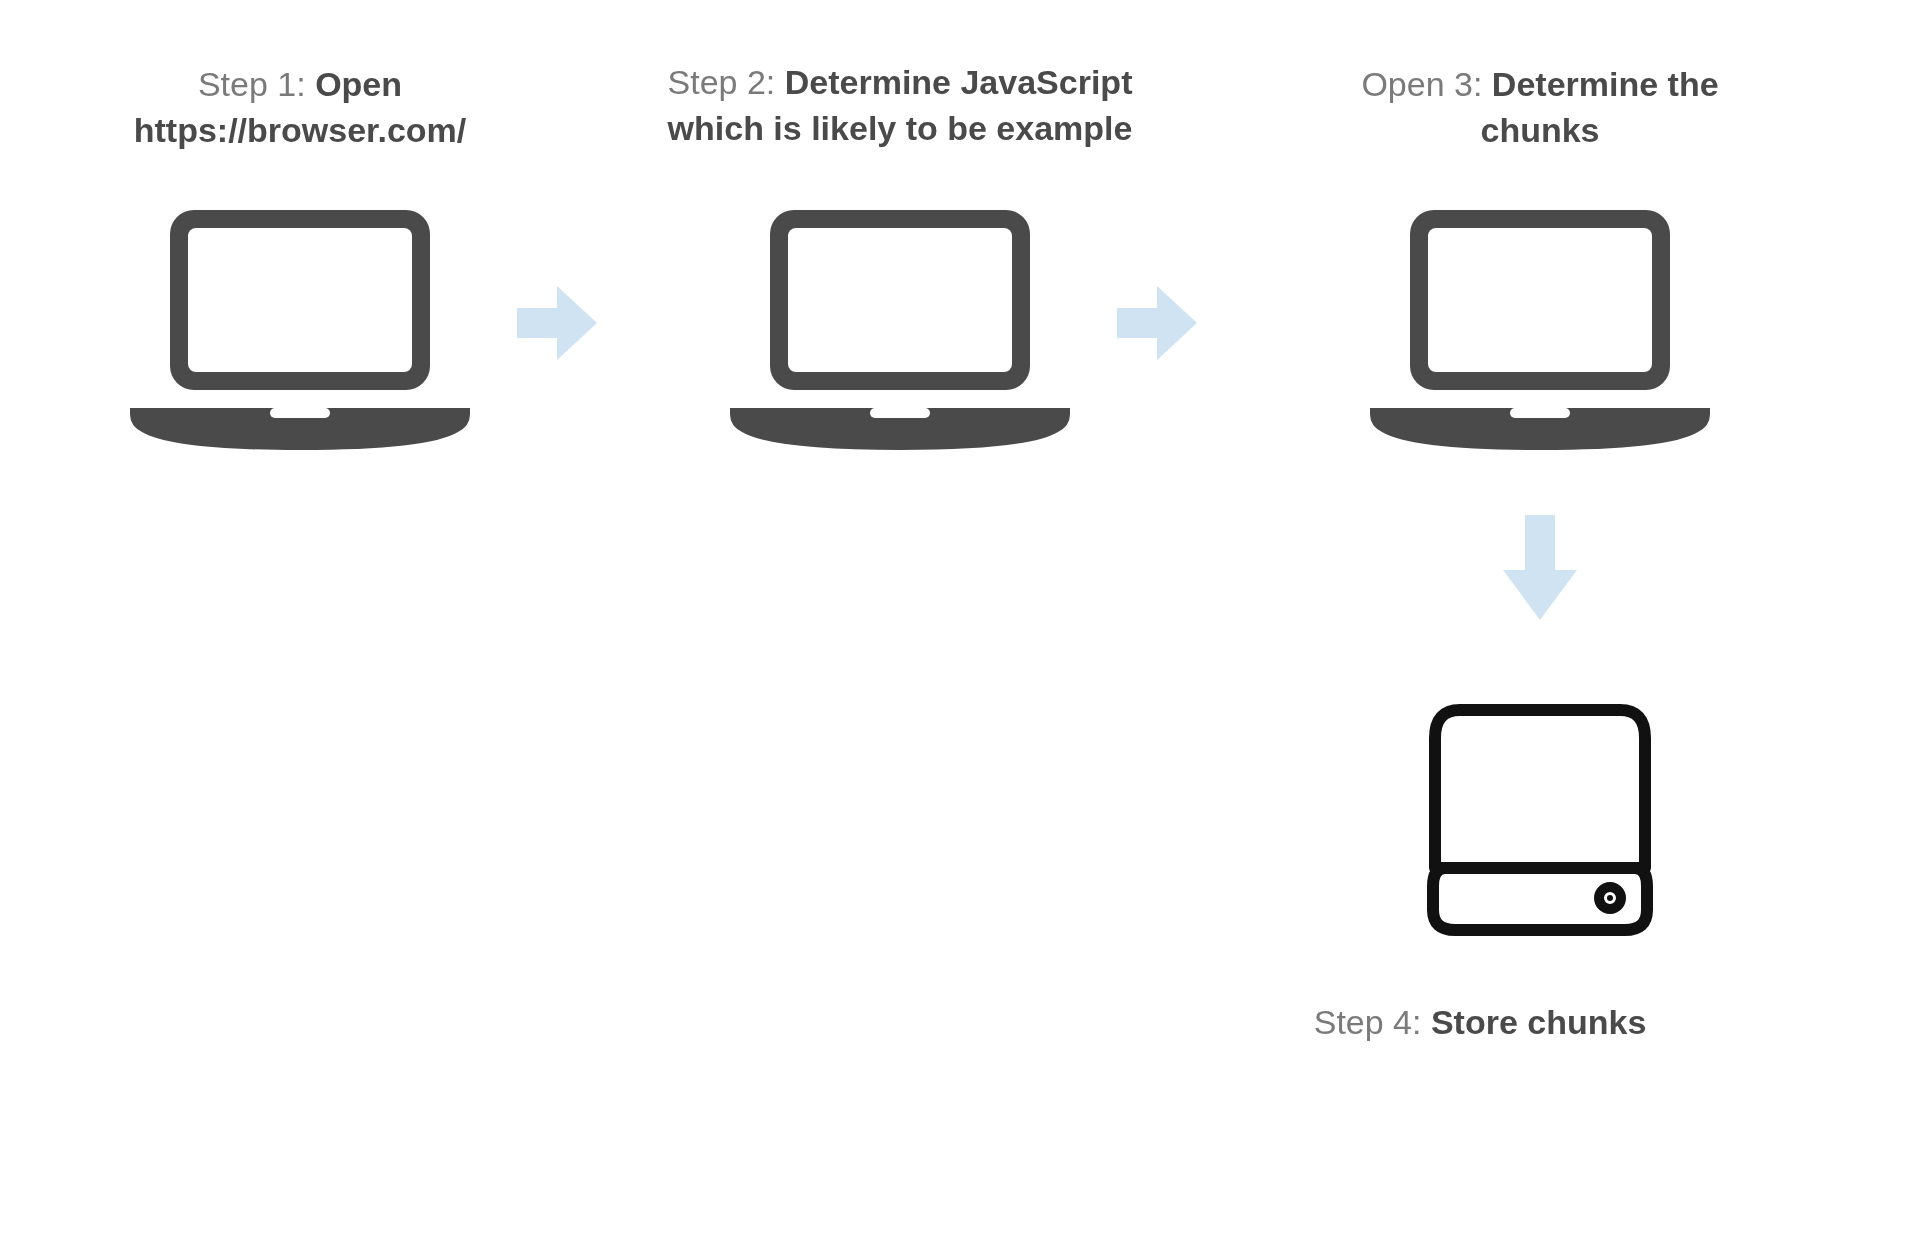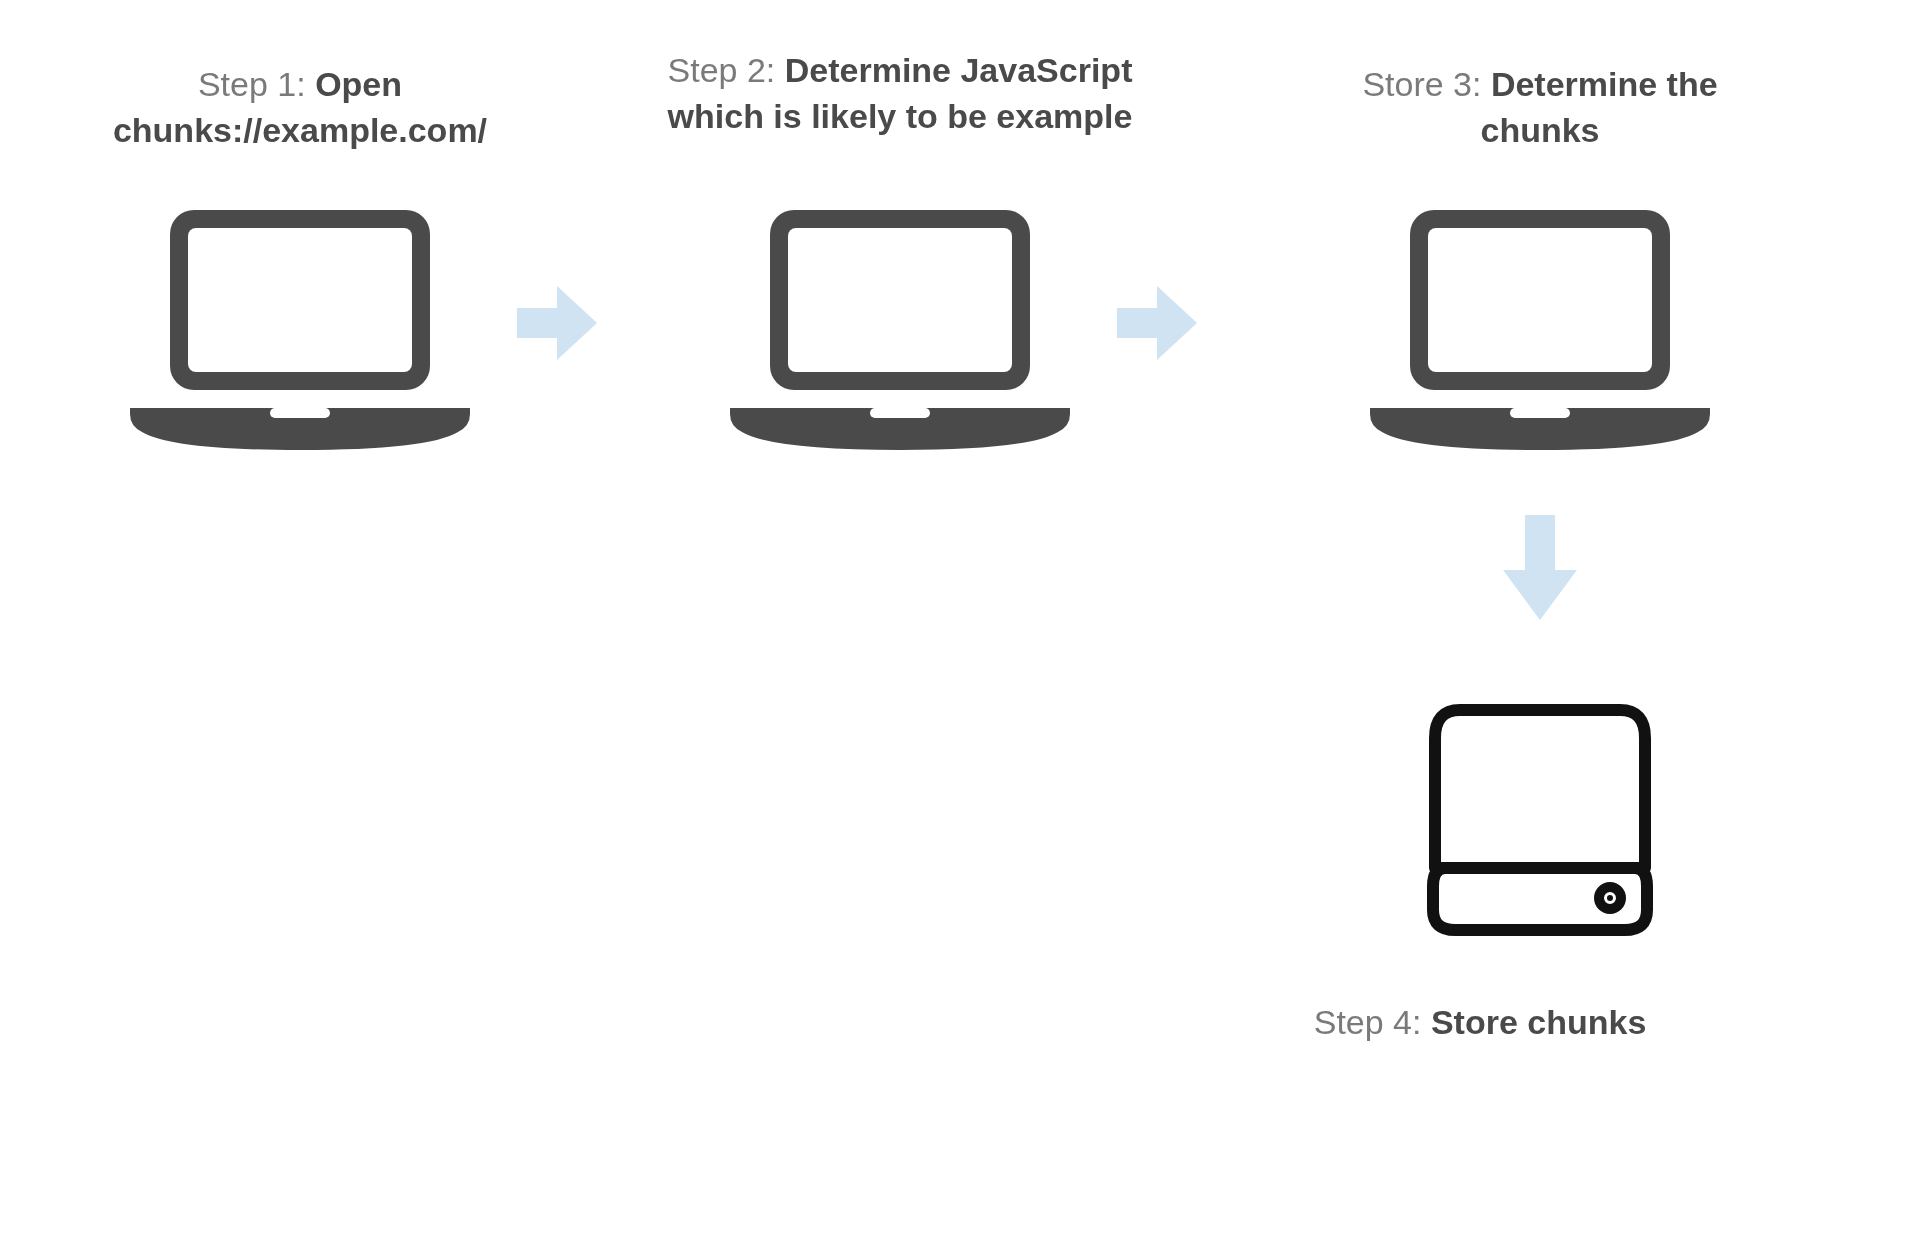--- a/index.html
+++ b/index.html
@@ -48,30 +48,30 @@
     height: 240px;
   }
 </style>
 </head>
 <body>
 
 <div class="canvas">
 
   <div class="step-caption" style="left:60px; top:62px; width:480px;">
     <span class="prefix">Step 1: </span><span class="bold">Open</span><br>
-    <span class="bold">chunks://example.com/</span>
+    <span class="bold">https://browser.com/</span>
   </div>
 
-  <div class="step-caption" style="left:600px; top:48px; width:600px;">
+  <div class="step-caption" style="left:600px; top:60px; width:600px;">
     <span class="prefix">Step 2: </span><span class="bold">Determine JavaScript</span><br>
     <span class="bold">which is likely to be example</span>
   </div>
 
   <div class="step-caption" style="left:1300px; top:62px; width:480px;">
-    <span class="prefix">Store 3: </span><span class="bold">Determine the</span><br>
+    <span class="prefix">Open 3: </span><span class="bold">Determine the</span><br>
     <span class="bold">chunks</span>
   </div>
 
   <div class="laptop" style="left:120px; top:200px;">
     <svg viewBox="0 0 360 260" width="360" height="260">
 
       <rect x="50" y="10" width="260" height="180" rx="24" ry="24" fill="#4a4a4a"></rect>
 
       <rect x="68" y="28" width="224" height="144" rx="8" ry="8" fill="#ffffff"></rect>
 

